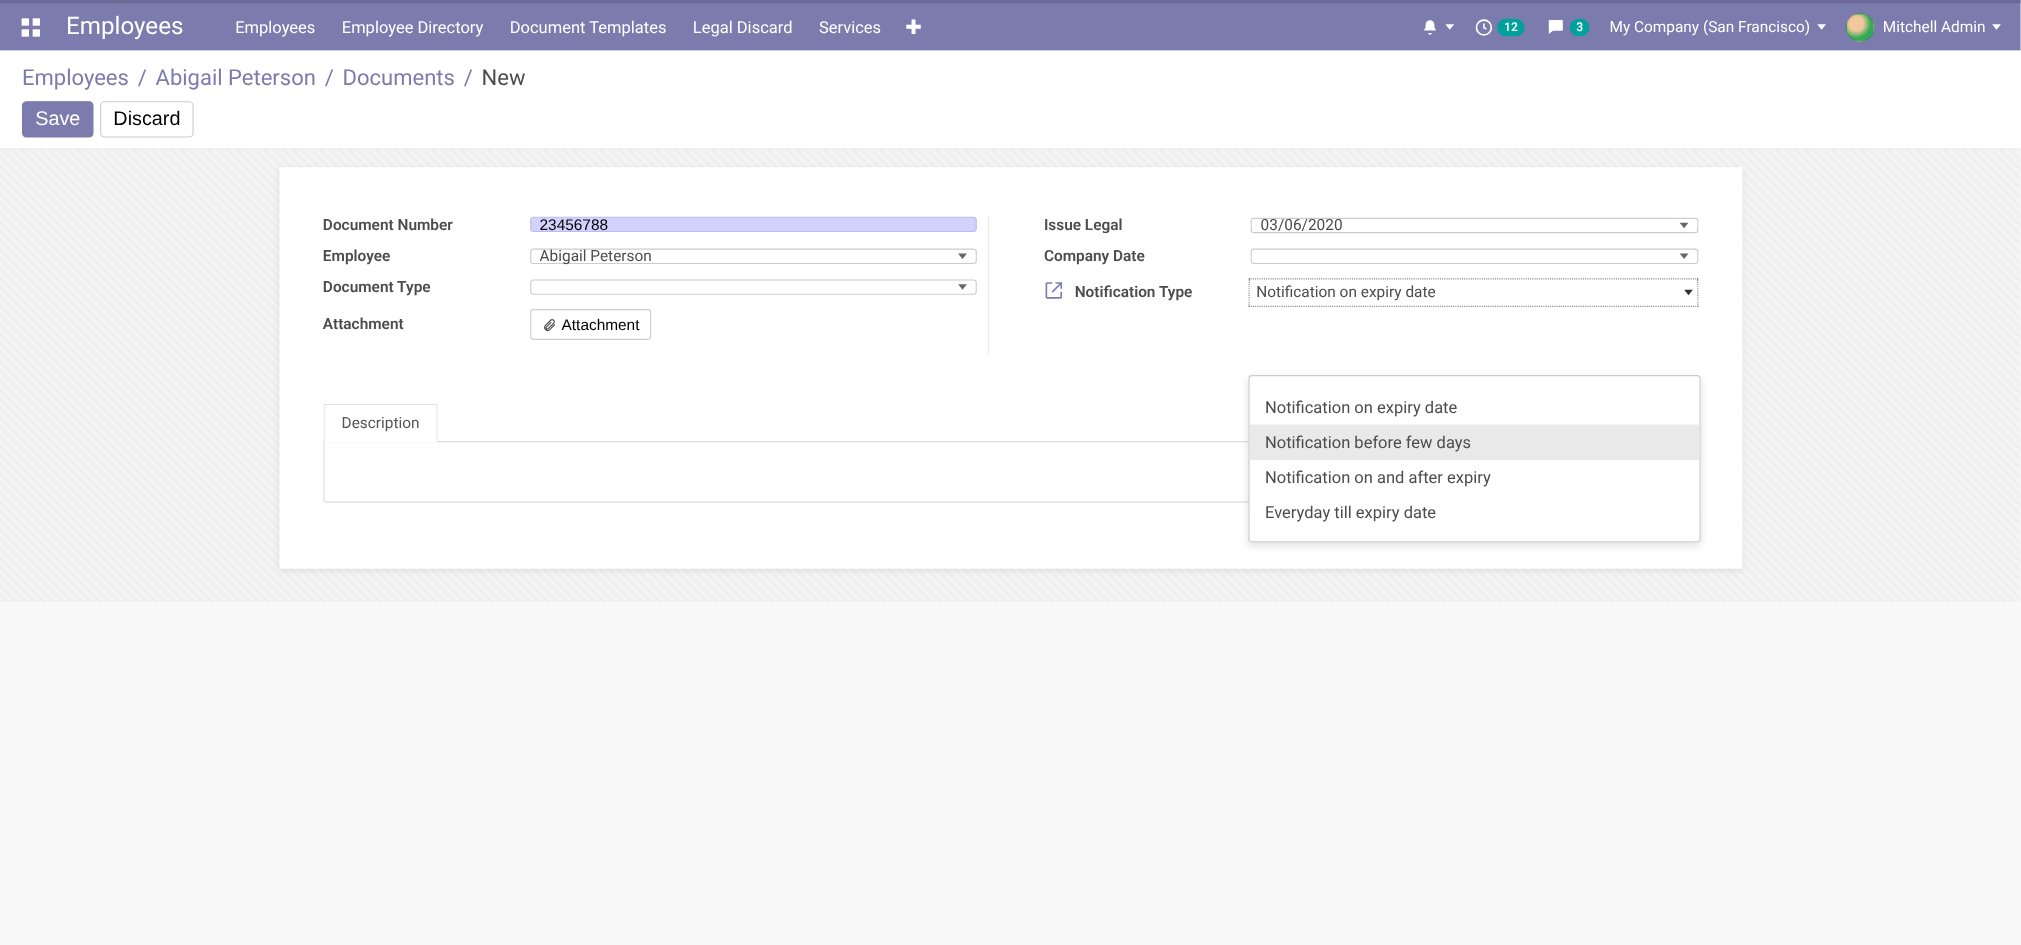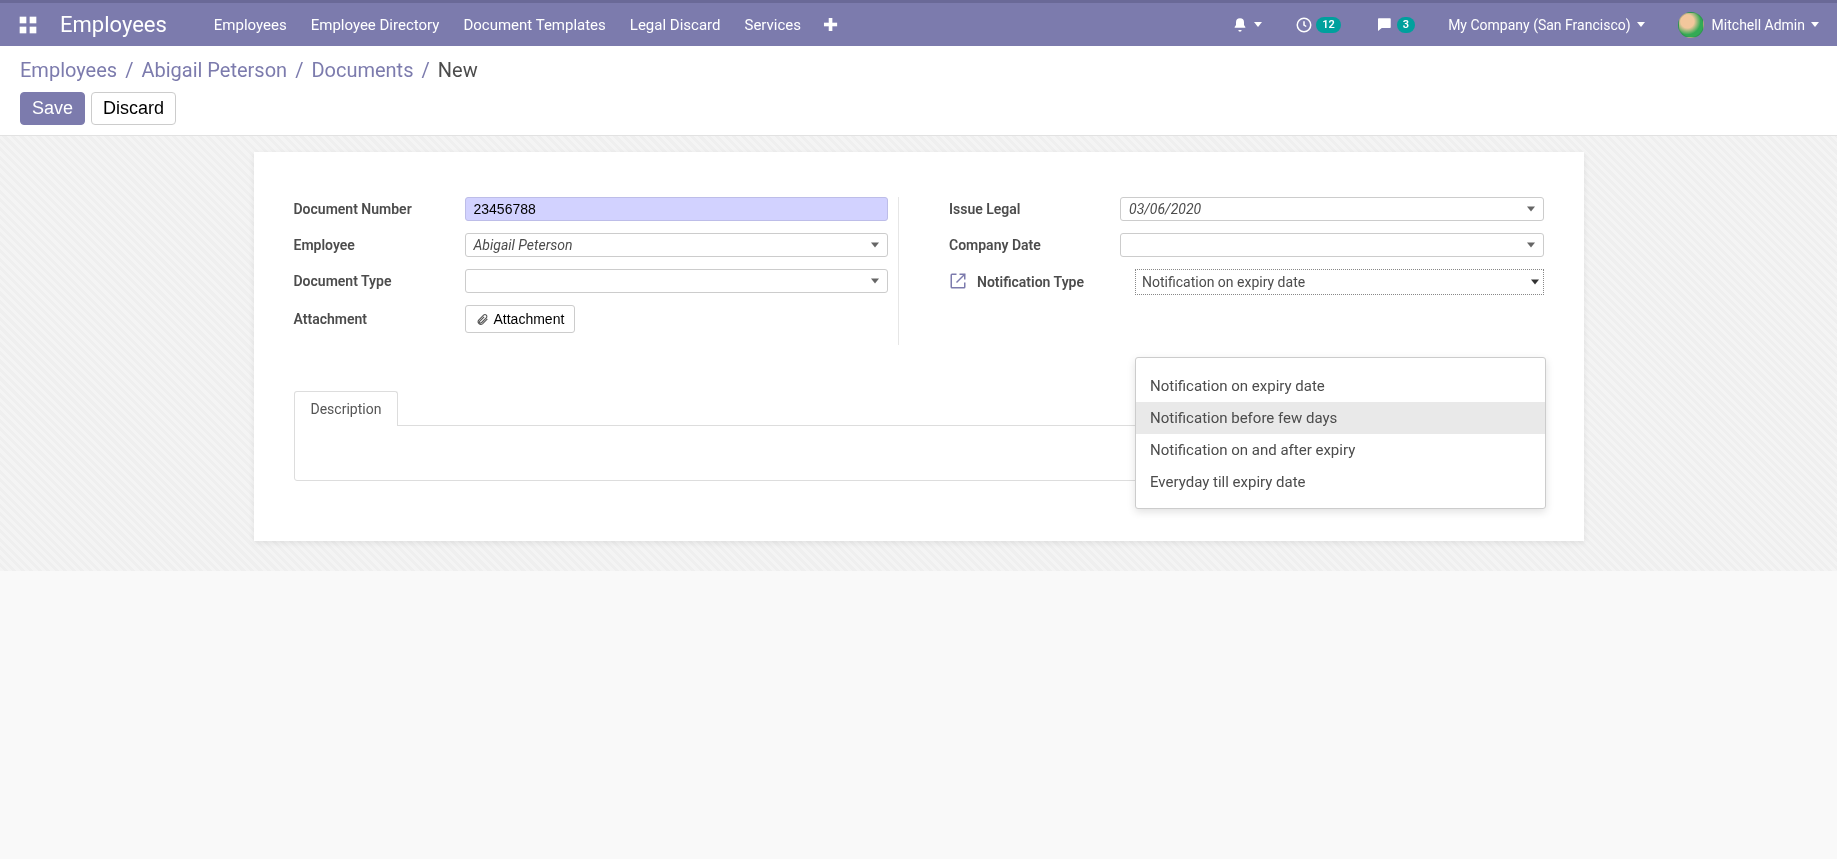--- a/index.html
+++ b/index.html
@@ -33,21 +33,21 @@
     cursor: pointer;
   }
   .navbar .menu-items { display: flex; align-items: center; flex: 1; }
   .navbar .menu-item {
     color: #fff;
     padding: 0 12px;
     cursor: pointer;
     font-size: 15px;
   }
   .navbar .plus-icon { color:#fff; font-size:18px; padding:0 10px; cursor:pointer; }
-  .navbar .right { display:flex; align-items:center; gap:33px; }
+  .navbar .right { display:flex; align-items:center; gap:18px; }
   .navbar .right .ritem { display:flex; align-items:center; cursor:pointer; color:#fff; }
   .badge {
     background:#00a09d; color:#fff; border-radius:9px;
     font-size:11px; padding:1px 6px; margin-left:3px; line-height:14px;
     font-weight:600;
   }
   .caret-down {
     display:inline-block; width:0; height:0;
     border-left:4px solid transparent; border-right:4px solid transparent;
     border-top:5px solid #fff; margin-left:6px;
@@ -92,28 +92,28 @@
     max-width:1330px;
     margin: 0 auto;
     padding: 45px 40px 60px;
     box-shadow: 0 2px 6px rgba(0,0,0,.08);
     position:relative;
   }
   .form-cols { display:flex; gap:50px; }
   .col-left { flex:1; border-right:1px solid #e6e6e6; padding-right:10px; }
   .col-right { flex:1; position:relative; }
   .frow { display:flex; align-items:center; margin-bottom:12px; }
-  .frow .flabel { width:171px; font-weight:600; color:#4c4c4c; font-size:14px; }
+  .frow .flabel { width:188px; font-weight:600; color:#4c4c4c; font-size:14px; }
   .frow .fctl { flex:1; }
   .input, .select-box {
-    width:100%; height:24px; border:1px solid #ccc; border-radius:3px;
+    width:100%; height:14px; border:1px solid #ccc; border-radius:3px;
     padding:3px 8px; font-size:14px; background:#fff;
   }
   .req { background:#D2D2FF; border-color:#bdbde8; }
-  .select-box { position:relative; display:flex; align-items:center; padding-right:24px; cursor:pointer;font-style:italic; }
+  .select-box { position:relative; display:flex; align-items:center; padding-right:24px; cursor:pointer; }
   .select-box::after {
     content:""; position:absolute; right:8px; top:50%; transform:translateY(-50%);
     width:0; height:0; border-left:4px solid transparent; border-right:4px solid transparent;
     border-top:5px solid #666;
   }
   .ext-link-icon { color:#7C7BAD; margin-right:10px; }
   .btn-attach {
     border:1px solid #ccc; border-radius:3px; padding:5px 10px;
     background:#fff; cursor:pointer; display:inline-flex; align-items:center; gap:5px;
     font-size:14px;

